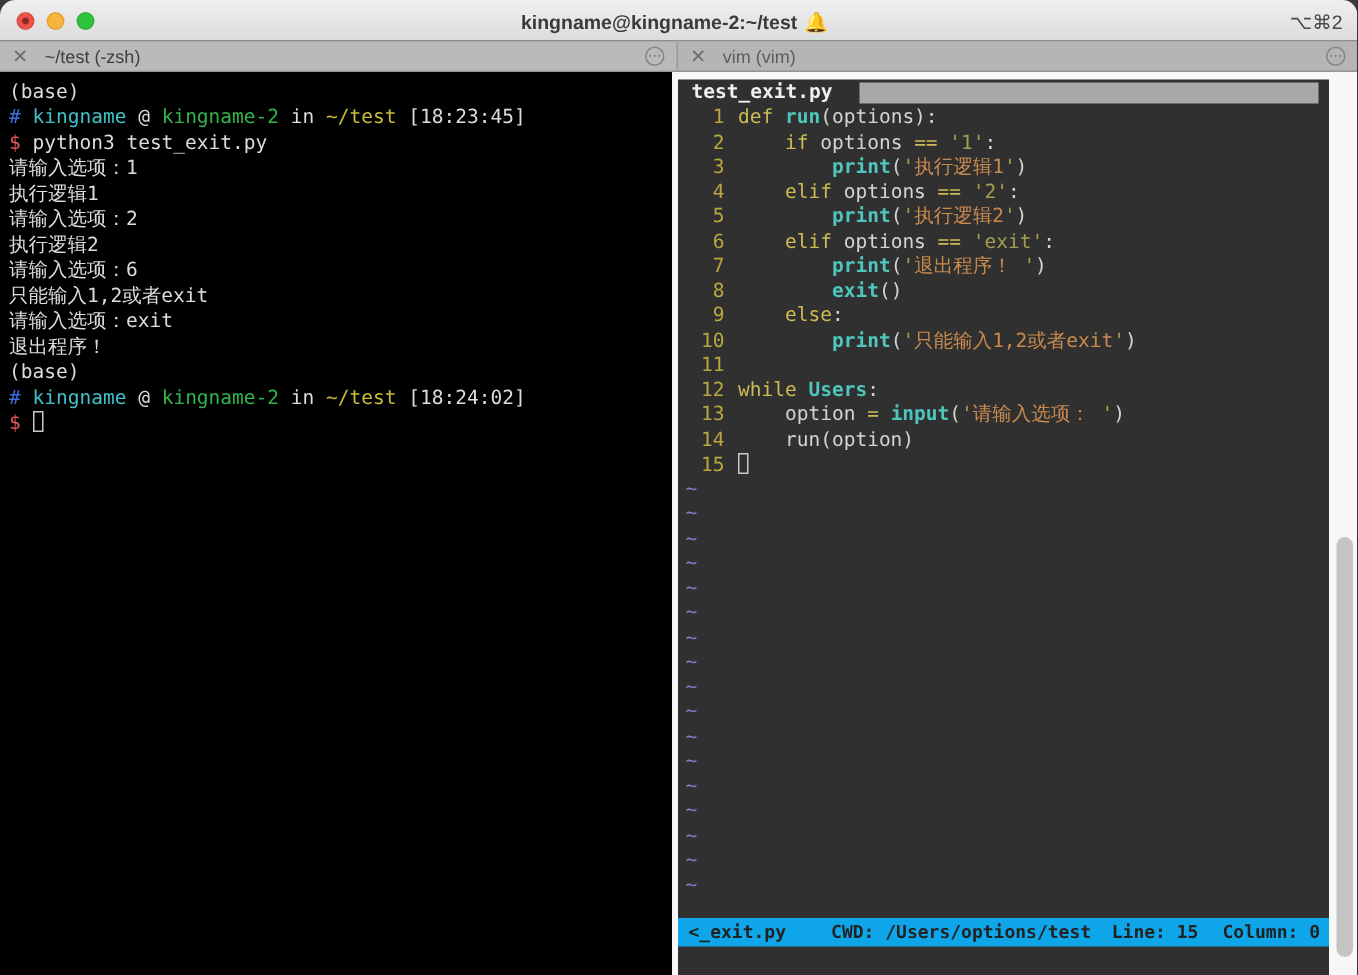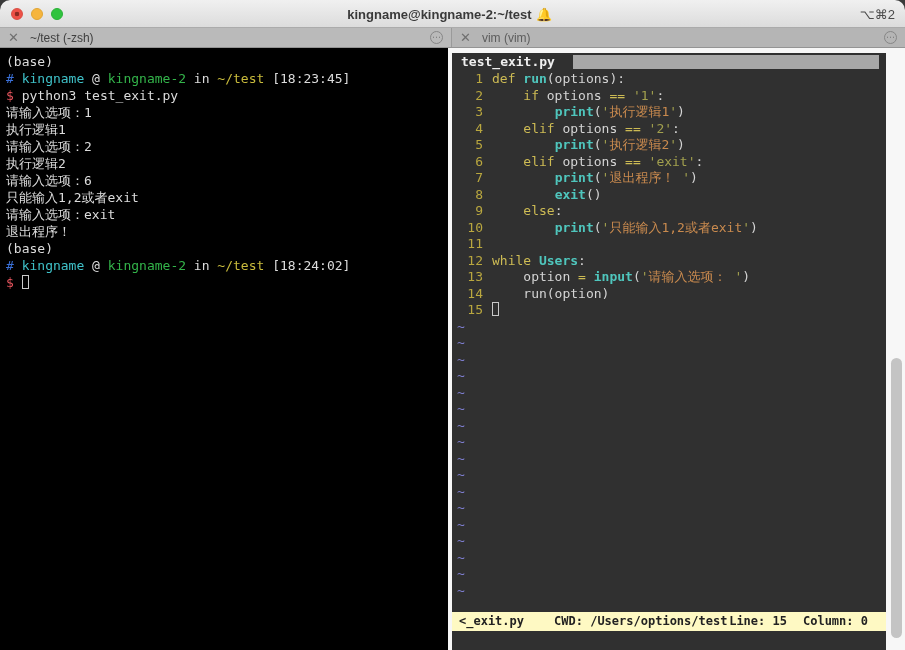--- a/index.html
+++ b/index.html
@@ -54,26 +54,26 @@
   .tabline-label { color:#efefef; font-weight:bold; white-space:pre; }
   .tabline-fill { flex:1; height:14px; background:#a8a8a8; margin:0 7px 0 10px; }
   .vrow { white-space:pre; height:16.5px; }
   .gut { display:inline-block; width:40px; padding-right:9px; text-align:right; color:#b9a73f; }
   .v-k { color:#cdbb54; }
   .v-f { color:#4fc6bd; font-weight:bold; }
   .v-t { color:#d4d4d4; }
   .v-s { color:#a2a04e; }
   .v-z { color:#c98a4e; }
   .vtilde { color:#7e7ed0; padding-left:5px; white-space:pre; height:16.5px; }
-  .statusbar { position:absolute; left:0; right:0; bottom:19px; height:19px; background:#fef9c3;
+  .statusbar { position:absolute; left:0; right:0; bottom:19px; height:19px; background:#0ea5e9;
                color:#222; font-size:12px; font-weight:bold; display:flex; align-items:center;
                padding:0 4px 0 7px; white-space:pre; font-family:"DejaVu Sans Mono",monospace; }
   .st-cwd { margin-left:30px; }
   .st-line { margin-left:auto; }
-  .st-col { margin-left:16px; margin-right:14px; }
+  .st-col { margin-left:16px; margin-right:2px; }
   .scroll-thumb { position:absolute; right:3px; top:310px; width:11px; height:280px;
                   background:#c4c4c4; border-radius:6px; }
 </style>
 </head>
 <body>
 
 <div class="window">
 
   <div class="titlebar">
     <div class="traffic">

